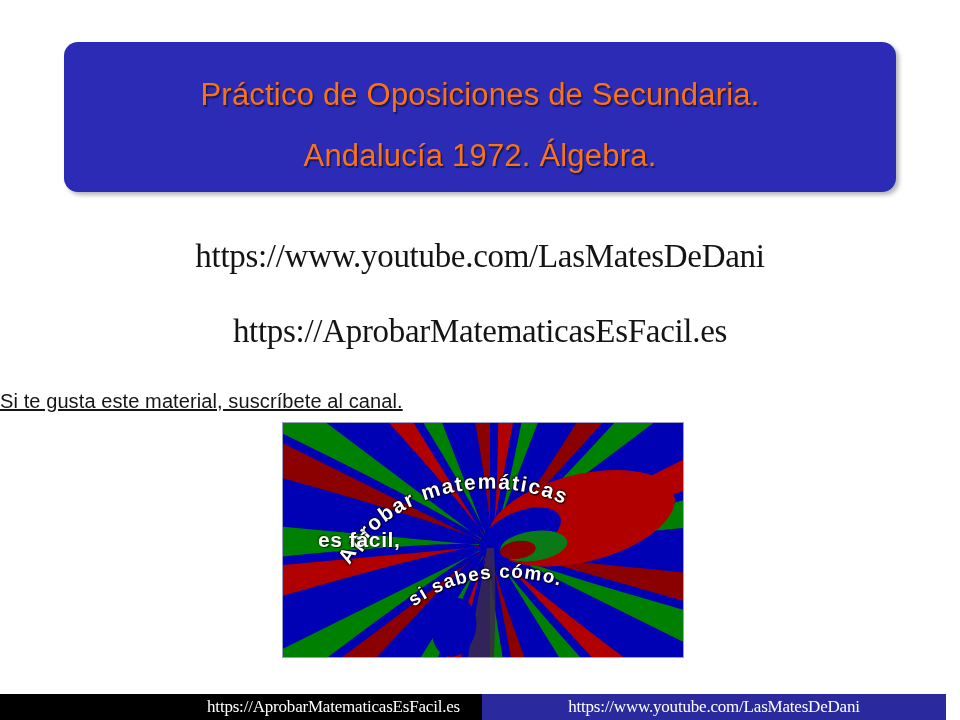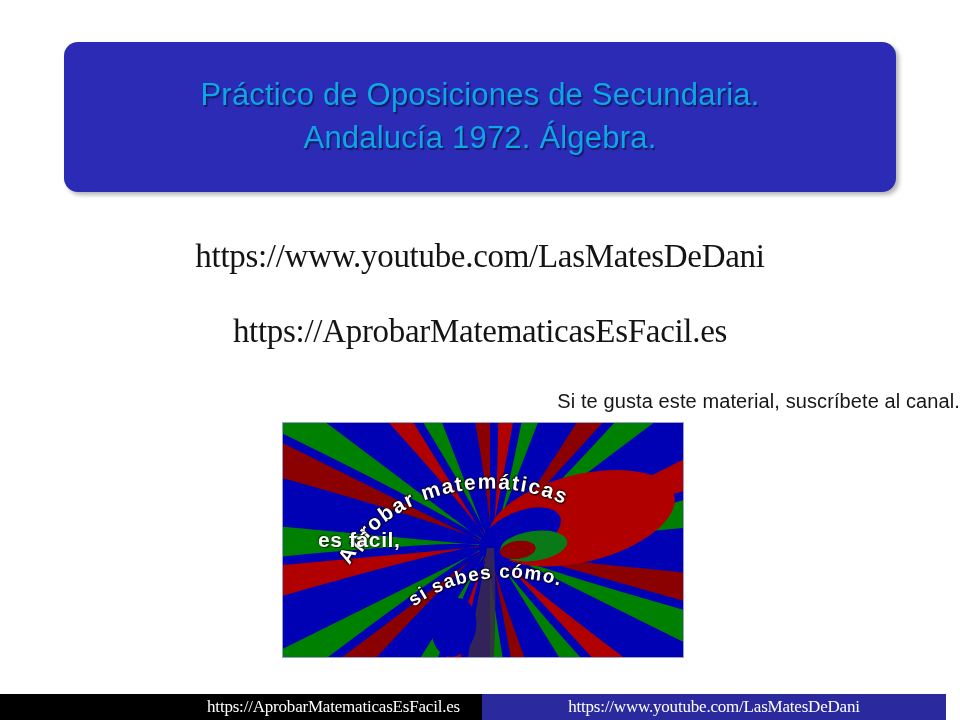--- a/index.html
+++ b/index.html
@@ -26,29 +26,30 @@
     background: #2b2bb5;
     border-radius: 14px;
     box-shadow: 3px 3px 4px rgba(90,90,90,0.45);
     display: flex;
     flex-direction: column;
     align-items: center;
     justify-content: center;
     box-sizing: border-box;
   }
   .banner-line {
-    color: #0ea5e9;
+    color: #f97316;
     font-family: "Liberation Sans", sans-serif;
     font-size: 31px;
     font-weight: 400;
     line-height: 1.38;
     letter-spacing: 0.2px;
     text-align: center;
     text-shadow: 1.5px 1.5px 1px rgba(0,0,0,0.45);
     white-space: nowrap;
+    margin-top: 18px;
   }
 
   
   .url-line {
     position: absolute;
     left: 0;
     width: 960px;
     text-align: center;
     color: #141414;
     font-family: "Liberation Serif", serif;
@@ -59,26 +60,27 @@
   }
   #url-youtube { top: 238px; }
   #url-website { top: 313px; }
 
   
   #subscribe-note {
     position: absolute;
     left: 0;
     top: 390px;
     width: 960px;
-    text-align: right;
+    text-align: left;
     color: #161616;
     font-family: "Liberation Sans", sans-serif;
     font-size: 20px;
     letter-spacing: 0.1px;
     white-space: nowrap;
+    text-decoration: underline;
   }
 
   
   #channel-logo {
     position: absolute;
     left: 282px;
     top: 422px;
     width: 402px;
     height: 236px;
     overflow: hidden;

